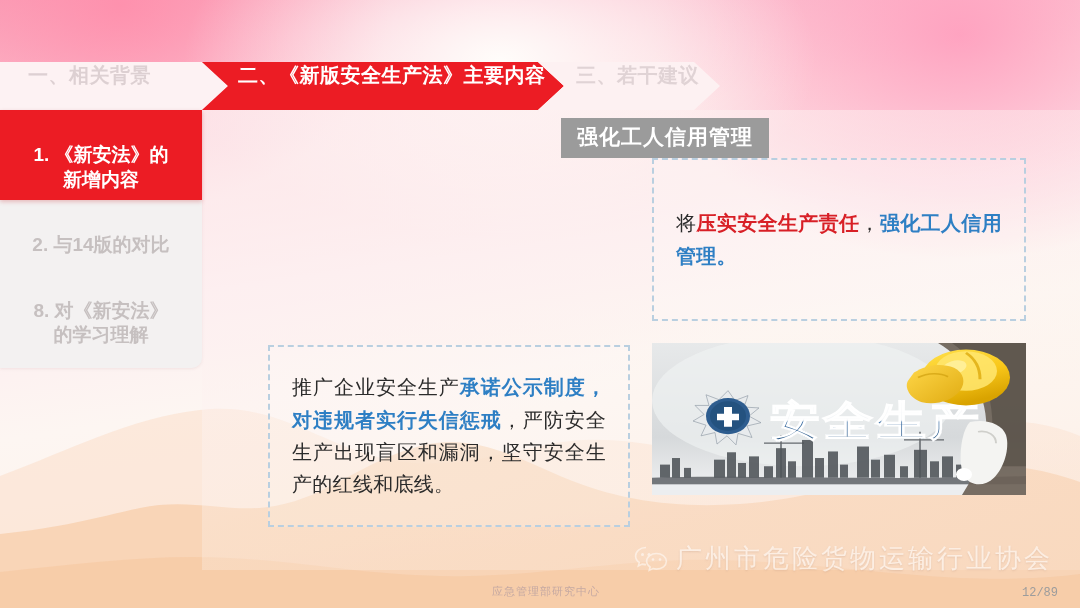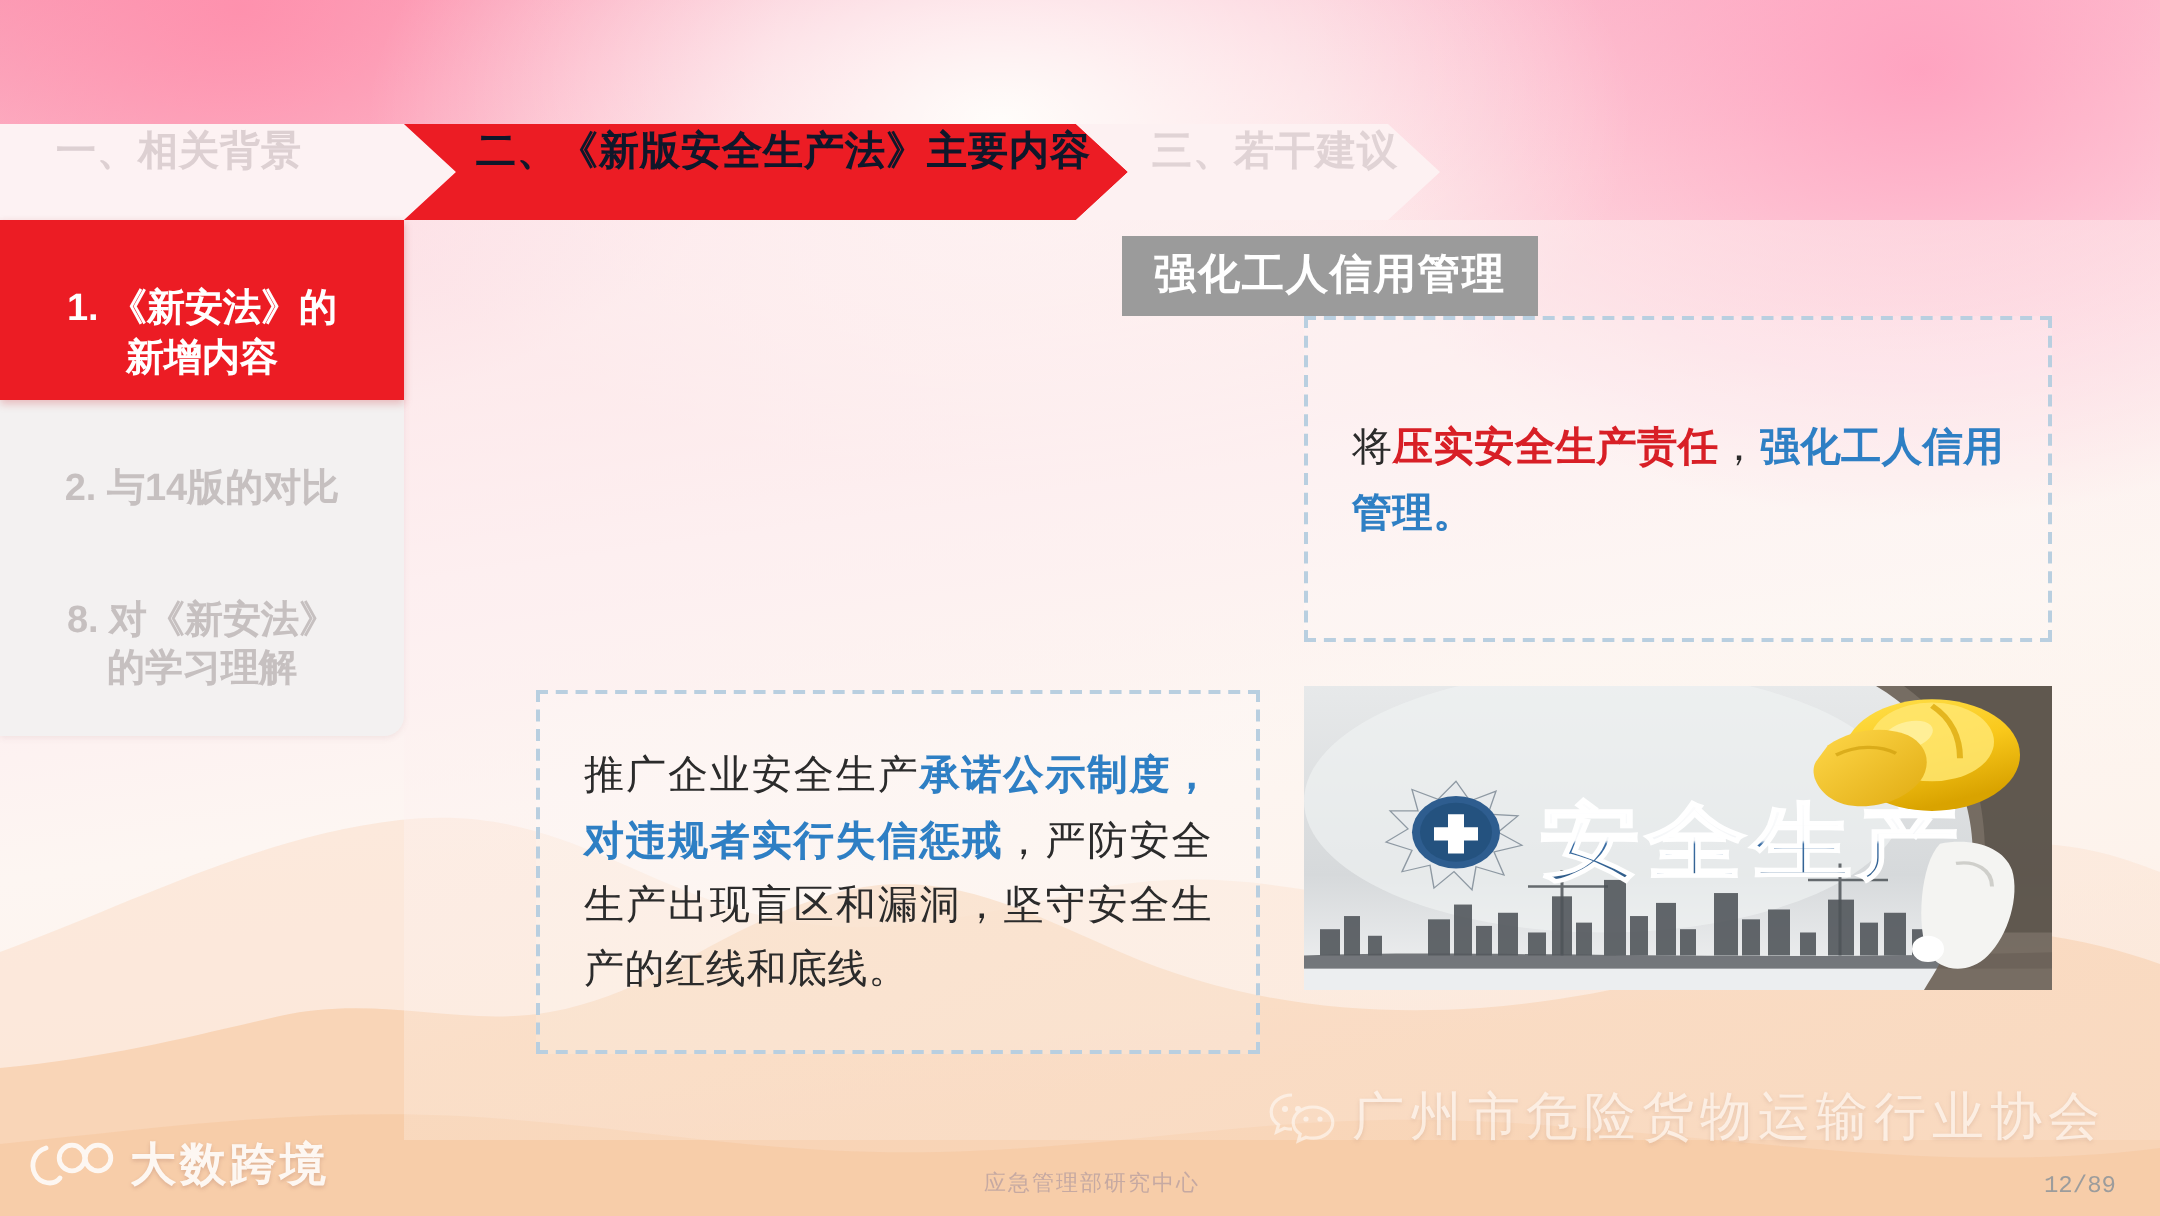--- a/index.html
+++ b/index.html
@@ -62,21 +62,21 @@
     left: 0; width: 228px;
     background: #fdf2f3;
     clip-path: polygon(0 0, 202px 0, 228px 50%, 202px 100%, 0 100%);
     color: #ddd0d2;
     padding-left: 28px;
   }
   .tab-2 {
     left: 202px; width: 362px;
     background: #ec1c24;
     clip-path: polygon(0 0, 336px 0, 362px 50%, 336px 100%, 0 100%, 26px 50%);
-    color: #0f172a;
+    color: #ffffff;
     padding-left: 36px;
   }
   .tab-3 {
     left: 538px; width: 182px;
     background: #fdf1f2;
     clip-path: polygon(0 0, 156px 0, 182px 50%, 156px 100%, 0 100%, 26px 50%);
     color: #e0d3d5;
     padding-left: 38px;
   }
 
@@ -362,27 +362,17 @@
                  C12.6,12 17,8.5 22.5,8.5 Z"></path>
       </g>
       <circle cx="8.5" cy="9.5" r="1.5" fill="#ffffff"></circle>
       <circle cx="15" cy="9.5" r="1.5" fill="#ffffff"></circle>
       <circle cx="19" cy="14.5" r="1.3" fill="#ffffff"></circle>
       <circle cx="26" cy="14.5" r="1.3" fill="#ffffff"></circle>
     </svg>
     <span class="wm-atext">广州市危险货物运输行业协会</span>
   </div>
 
-  <div class="wm-brand">
-    <svg width="46" height="28" viewBox="0 0 46 28">
-      <g fill="none" stroke="#ffffff" stroke-width="2.4" stroke-linecap="round">
-        <path d="M11,5 C5,7 3,13 5.5,18 C8,23 15,24 18,20"></path>
-      </g>
-      <circle cx="24" cy="10" r="6.4" fill="none" stroke="#ffffff" stroke-width="2.4"></circle>
-      <circle cx="37" cy="10" r="6.4" fill="none" stroke="#ffffff" stroke-width="2.4"></circle>
-    </svg>
-    <span class="wm-text">大数跨境</span>
-  </div>
 
   <div class="footer-center">应急管理部研究中心</div>
   <div class="page-num">12/89</div>
 
 </div>
 
 </body></html>

